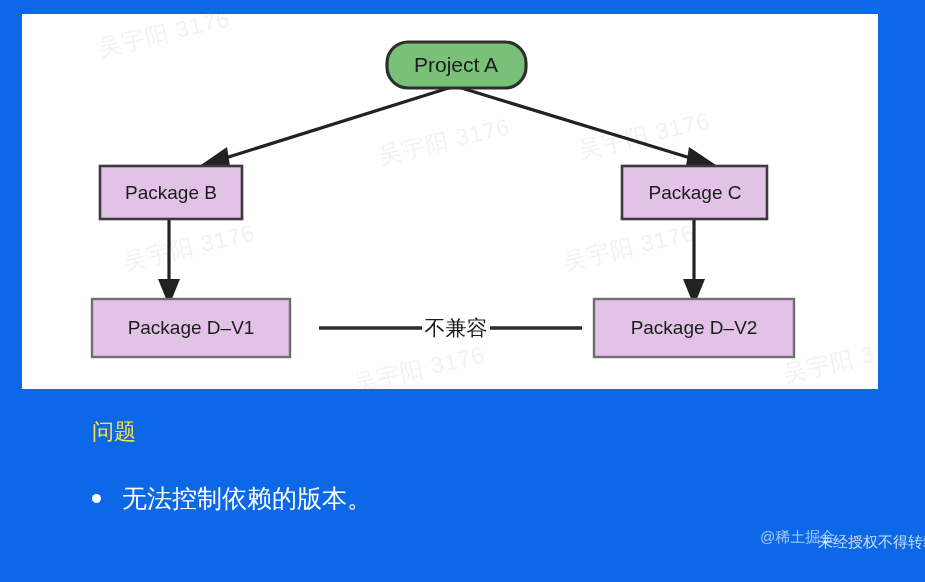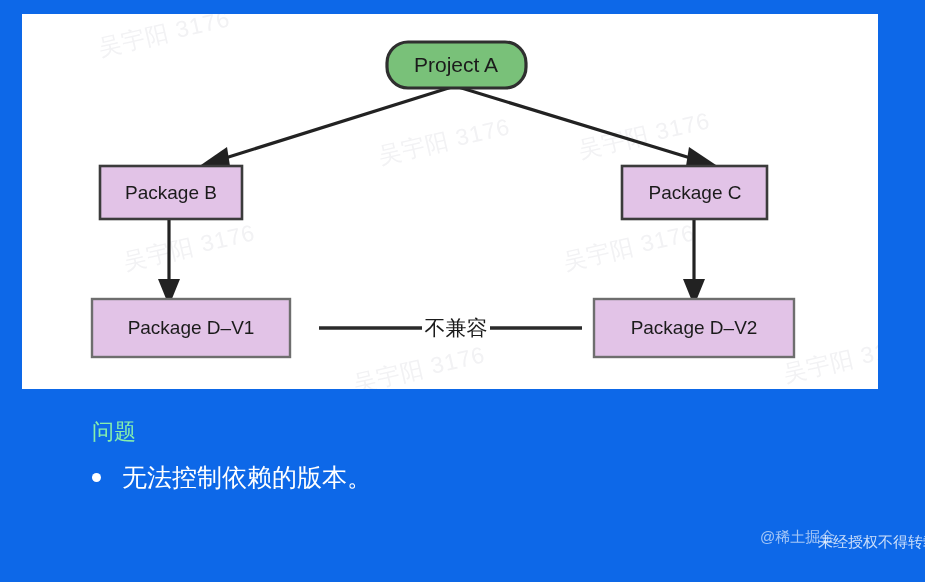--- a/index.html
+++ b/index.html
@@ -82,32 +82,32 @@
     position: absolute;
     left: 0;
     top: 395px;
     width: 925px;
     height: 187px;
   }
   #problem-heading {
     position: absolute;
     left: 92px;
     top: 22px;
-    color: #86efac;
+    color: #fde047;
     font-size: 22px;
     font-family: Liberation Sans, sans-serif;
   }
   .bullet-row {
     position: absolute;
     left: 92px;
     display: flex;
     align-items: center;
     color: #ffffff;
   }
-  #bullet-0 { top: 70px; }
+  #bullet-0 { top: 91px; }
   #bullet-1 { top: 133px; }
   .bullet-dot {
     width: 9px;
     height: 9px;
     border-radius: 50%;
     background: #ffffff;
     margin-right: 21px;
     flex: 0 0 auto;
   }
   .bullet-text {

